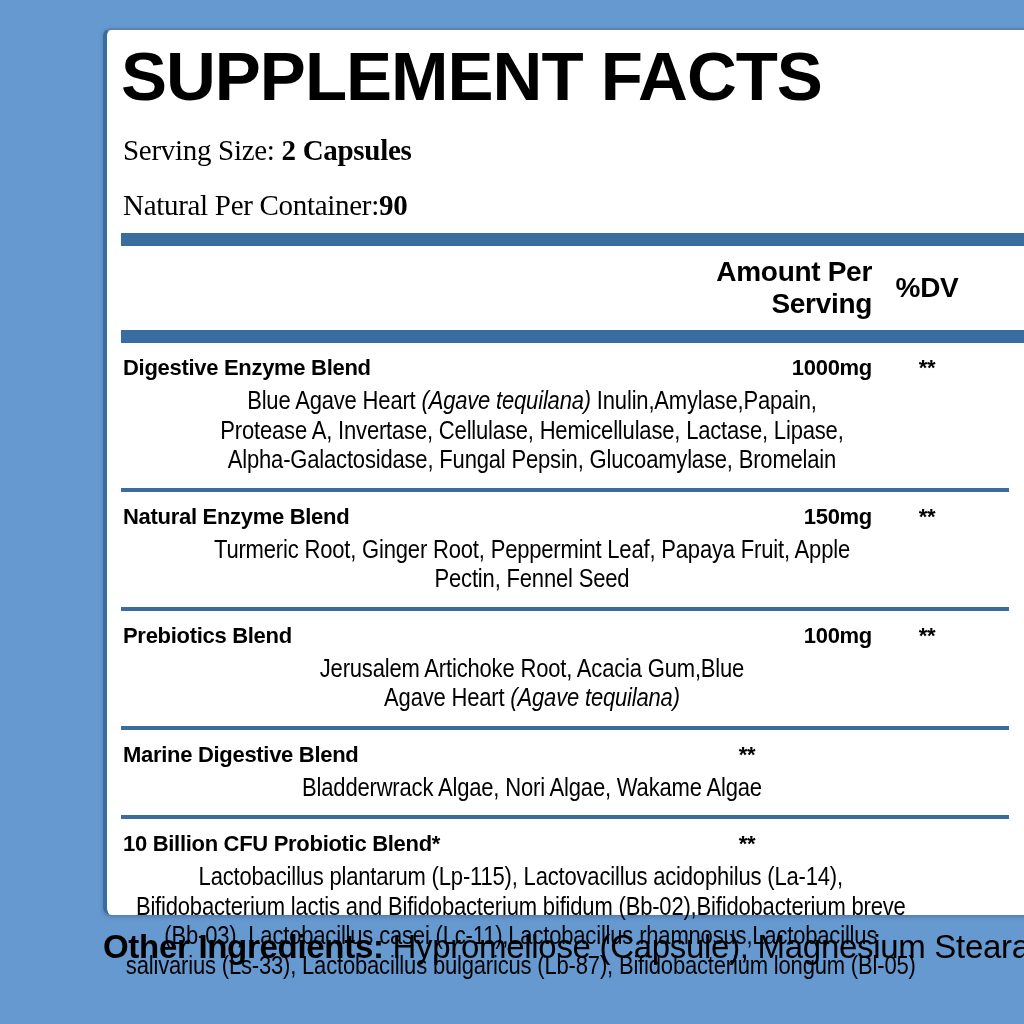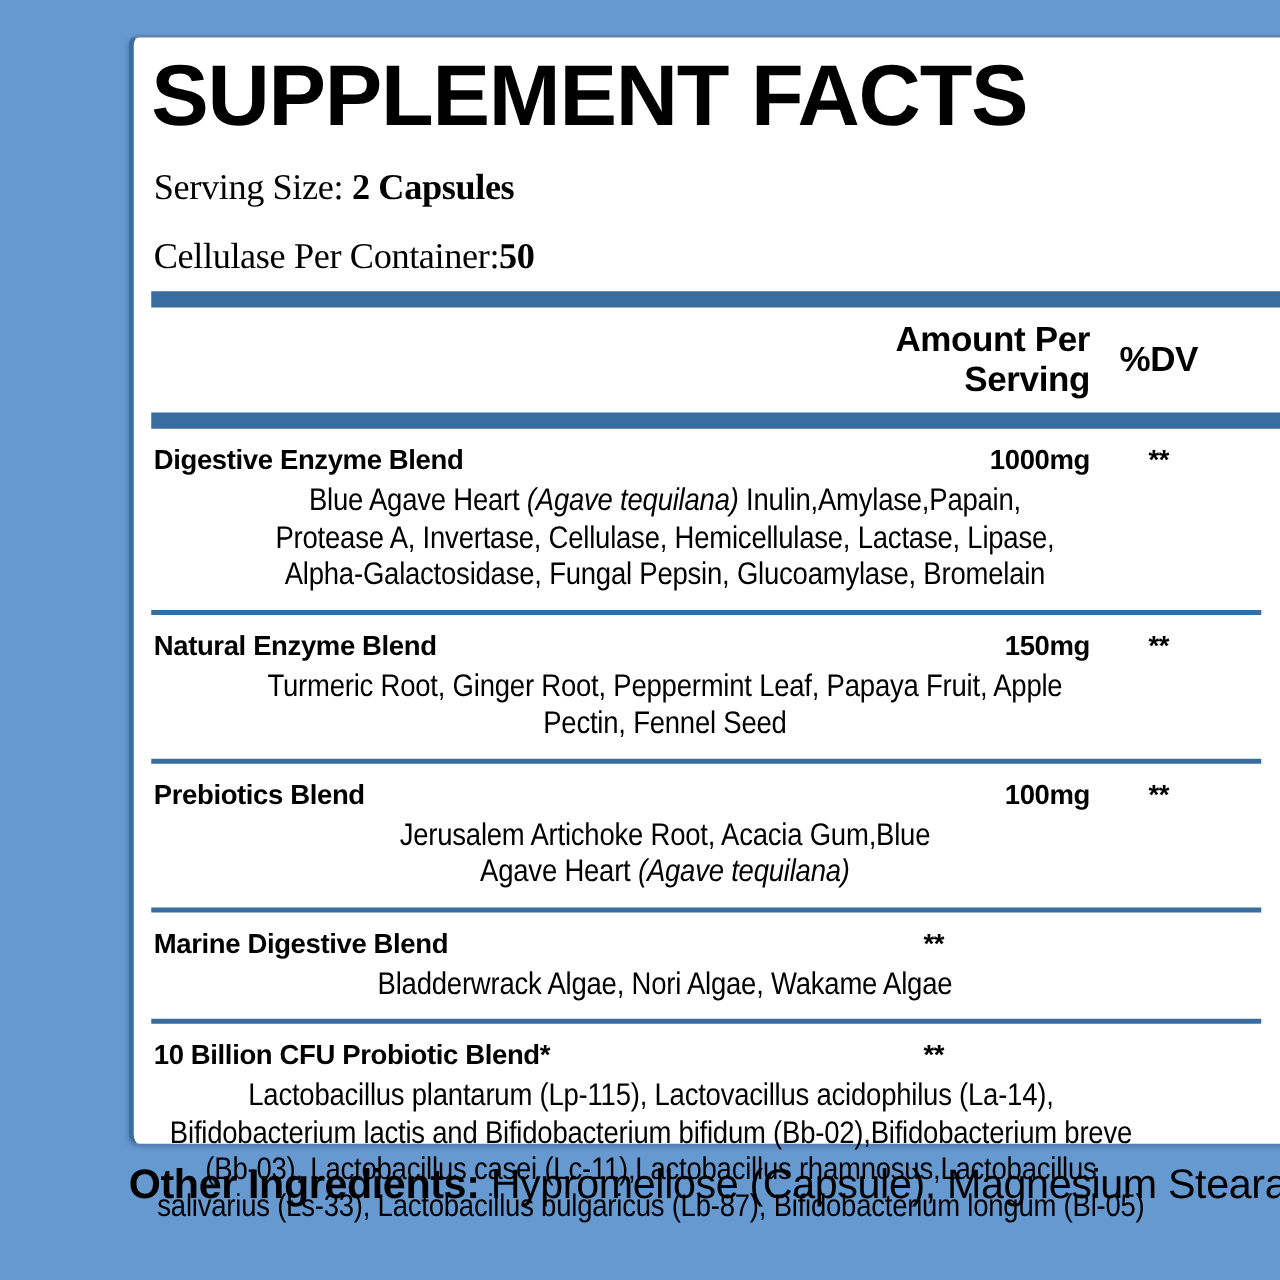--- a/index.html
+++ b/index.html
@@ -94,21 +94,21 @@
   .i{font-style:italic;}
 </style>
 </head>
 <body>
 
 <div class="panel">
   <div class="title">SUPPLEMENT FACTS</div>
 
   <div class="serving-line"><span>Serving Size: </span><span class="bold">2 Capsules</span></div>
 
-  <div class="serving-line"><span>Cellulase Per Container:</span><span class="bold">50</span></div>
+  <div class="serving-line"><span>Natural Per Container:</span><span class="bold">90</span></div>
 
   <div class="bar-thick"></div>
 
   <div class="header-row">
     <div></div>
     <div class="col-amount">Amount Per Serving</div>
     <div class="col-dv">%DV</div>
   </div>
 
   <div class="bar-thick" style="margin-top:0;"></div>

